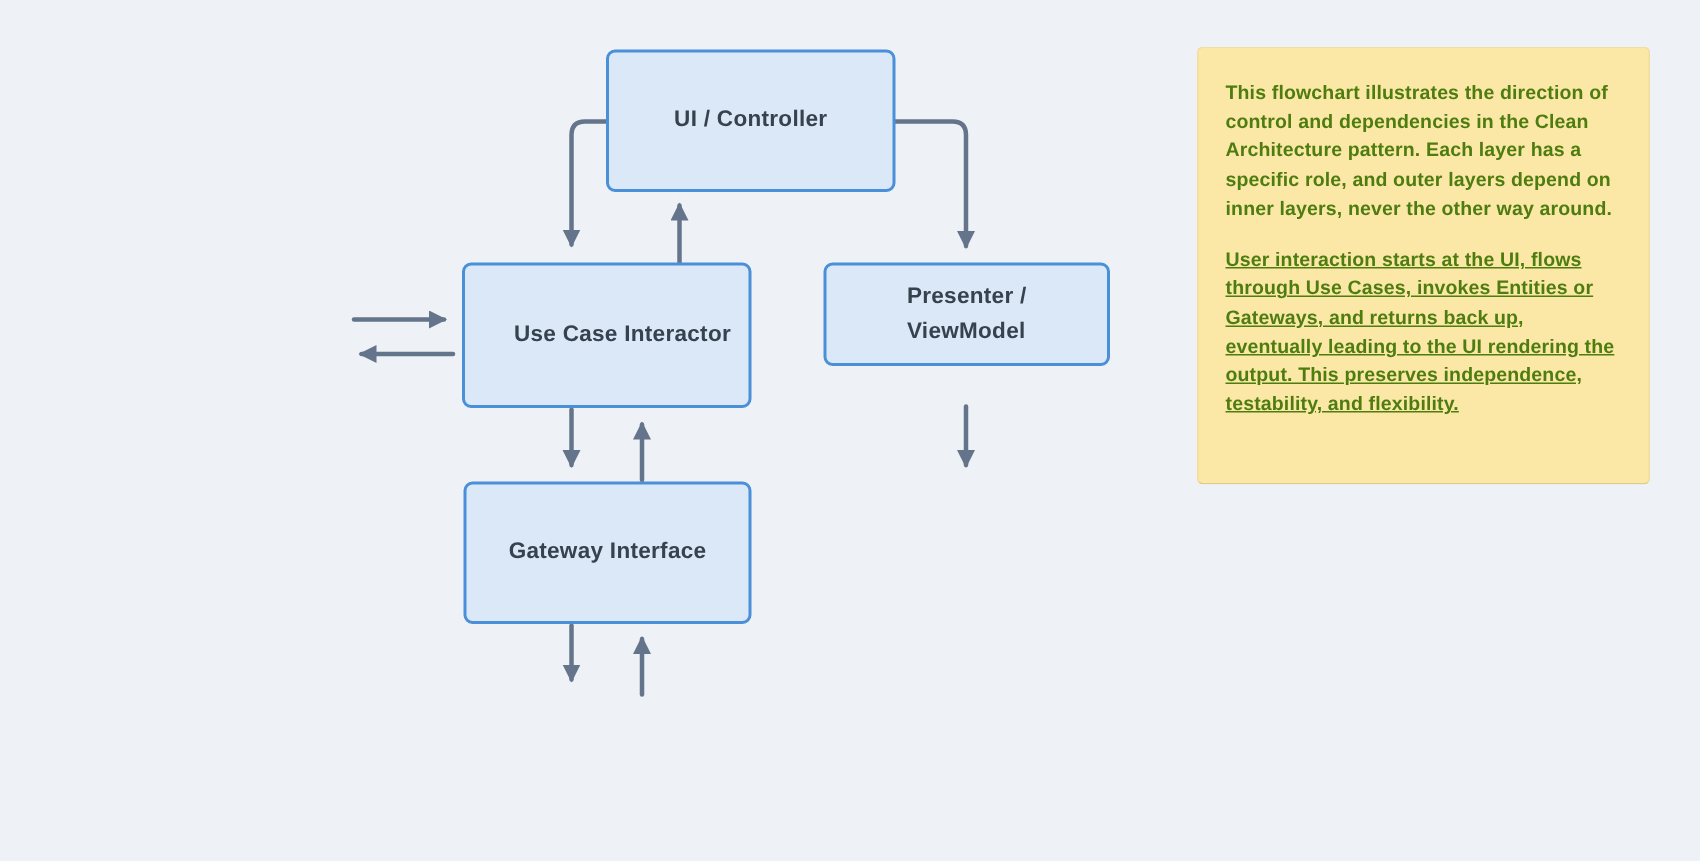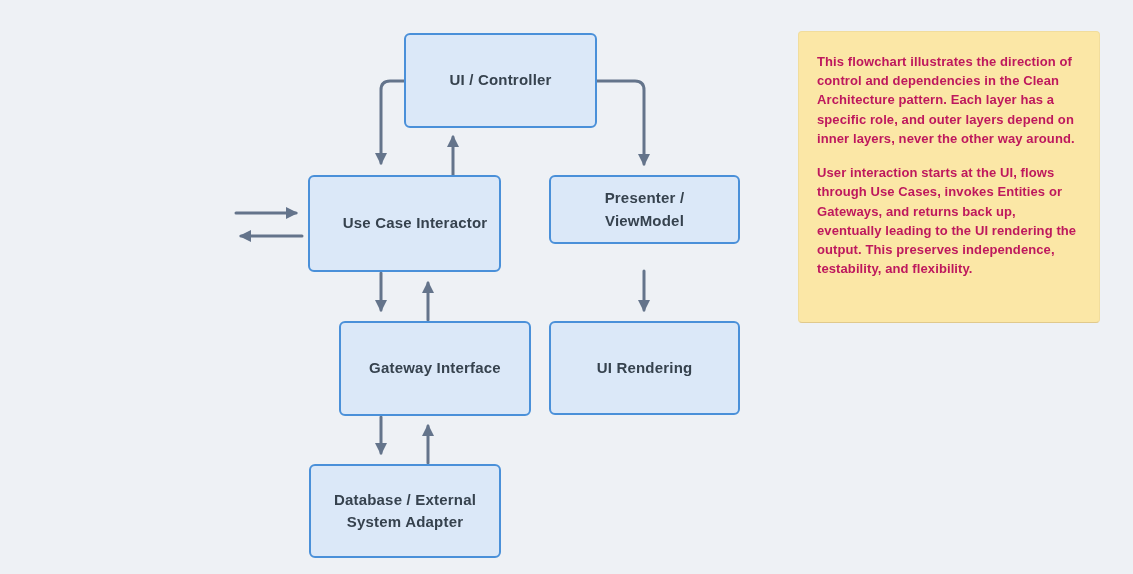--- a/index.html
+++ b/index.html
@@ -26,56 +26,56 @@
     display: flex;
     align-items: center;
     justify-content: center;
     background: #dbe8f8;
     border: 2px solid #4a90d9;
     border-radius: 6px;
     color: #36424e;
     font-size: 15px;
     font-weight: 600;
     letter-spacing: 0.2px;
-    text-align: center;
+    text-align: left;
     white-space: pre-line;
     line-height: 1.5;
     z-index: 2;
   }
   .node-ui-controller      { left: 404px; top: 33px;  width: 193px; height: 95px; }
   .node-entities           { left: 33px;  top: 176px; width: 193px; height: 96px; }
   .node-use-case           { left: 308px; top: 175px; width: 193px; height: 97px; padding-left: 21px; }
   .node-presenter          { left: 549px; top: 175px; width: 191px; height: 69px; }
-  .node-gateway            { left: 309px; top: 321px; width: 192px; height: 95px; margin-left: 30px; }
+  .node-gateway            { left: 309px; top: 321px; width: 192px; height: 95px; }
   .node-ui-rendering       { left: 549px; top: 321px; width: 191px; height: 94px; }
   .node-database           { left: 309px; top: 464px; width: 192px; height: 94px; }
   .note {
     position: absolute;
     left: 798px;
     top: 31px;
     width: 302px;
     height: 292px;
     box-sizing: border-box;
     background: #fbe7a6;
     border: 1px solid #f1dd9d;
     border-bottom-color: #e0c98c;
     border-radius: 4px;
     padding: 20px 18px 18px 18px;
-    color: #be185d;
+    color: #4d7c0f;
     font-size: 13px;
     font-weight: 600;
     line-height: 1.48;
     letter-spacing: 0.1px;
     z-index: 2;
   }
   .note p {
     margin: 0 0 15px 0;
     white-space: pre-line;
   }
-  .note p:last-child { margin-bottom: 0; }
+  .note p:last-child { margin-bottom: 0; text-decoration: underline; }
 </style>
 </head>
 <body>
 
 <div class="canvas">
 
   <svg class="edges-layer" width="1133" height="574" viewBox="0 0 1133 574" xmlns="http://www.w3.org/2000/svg">
     <defs>
       <marker id="ah" markerUnits="userSpaceOnUse" markerWidth="16" markerHeight="16" refX="10" refY="6" orient="auto">
         <path d="M0,0 L12,6 L0,12 Z" fill="#64748b"></path>
@@ -106,28 +106,21 @@
 
   <div class="node node-presenter">
     <span>Presenter /
 ViewModel</span>
   </div>
 
   <div class="node node-gateway">
     <span>Gateway Interface</span>
   </div>
 
-  <div class="node node-ui-rendering">
-    <span>UI Rendering</span>
-  </div>
 
-  <div class="node node-database">
-    <span>Database / External
-System Adapter</span>
-  </div>
 
   <div class="note">
     <p>This flowchart illustrates the direction of
 control and dependencies in the Clean
 Architecture pattern. Each layer has a
 specific role, and outer layers depend on
 inner layers, never the other way around.</p>
     <p>User interaction starts at the UI, flows
 through Use Cases, invokes Entities or
 Gateways, and returns back up,

